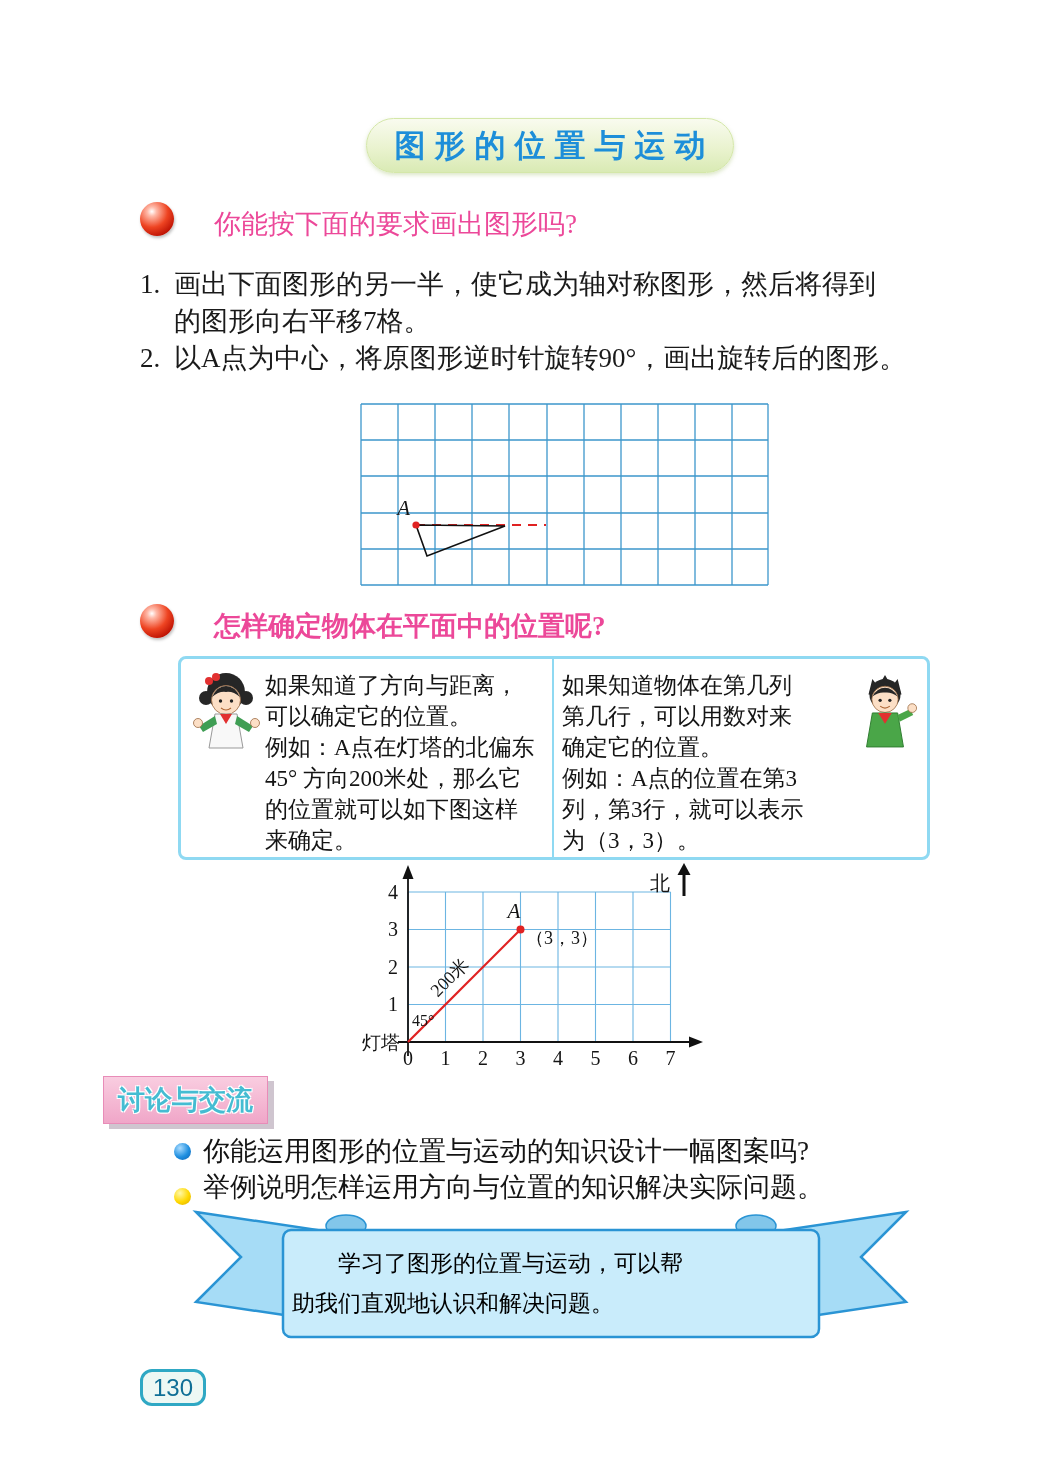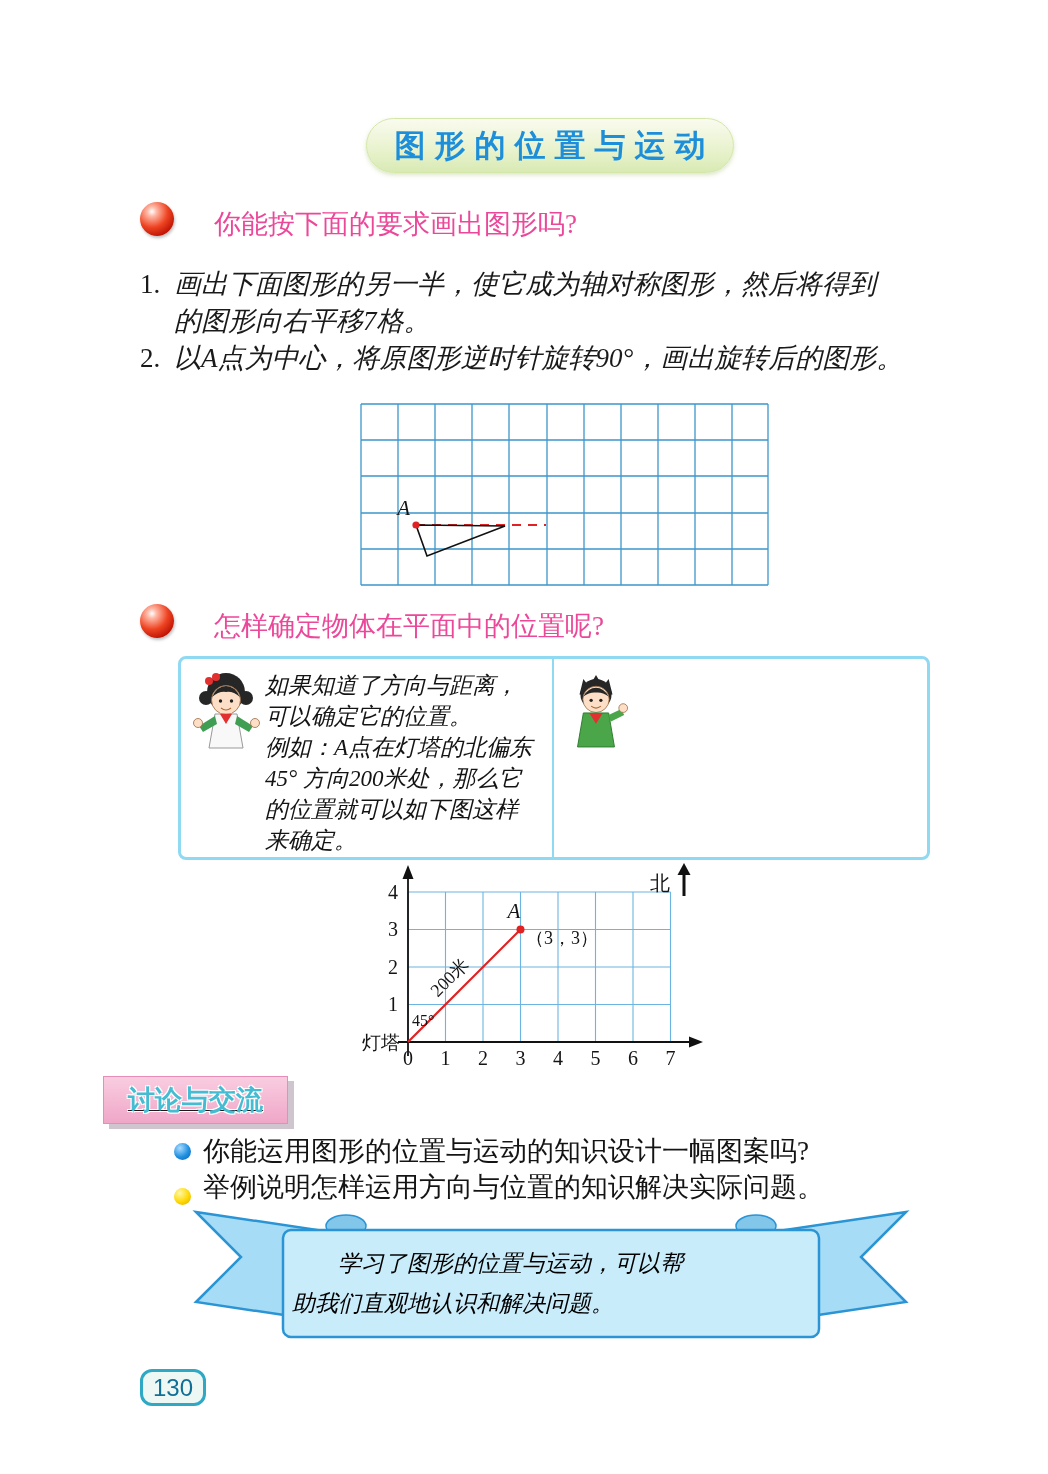--- a/index.html
+++ b/index.html
@@ -25,39 +25,38 @@
     background:radial-gradient(circle at 35% 28%, #ffffff 0%, #ffb9a8 14%, #ee4422 48%, #c01505 76%, #7a0d00 100%);
     box-shadow:1px 2px 3px rgba(0,0,0,.25);
   }
 
   .prompt { position:absolute; font-size:27px; color:#ec4899; }
 
   .list { position:absolute; left:112px; top:266px; width:800px; font-size:27px; line-height:37px; }
   .list-item { display:flex; }
   .list-item .num { flex:0 0 34px; }
   .list-item .txt { flex:1; }
-  .prelines { white-space:pre-line;font-style:italic; }
+  .prelines { white-space:pre-line; }
 
   .grid-svg, .chart-svg, .ribbon-svg { position:absolute; }
 
   .dialog {
     position:absolute; left:150px; top:656px; width:752px; height:204px;
     border:3px solid #8fd9f2; border-radius:8px; display:flex; background:#ffffff;
   }
   .dialog .col { width:50%; padding:9px 8px 6px 8px; display:flex; align-items:flex-start; }
   .dialog .col.left { border-right:2px solid #8fd9f2;padding-left:8px; }
   .col-text { flex:1; font-size:23px; line-height:31px; color:#141414; padding-top:2px; }
   .figure { flex:0 0 auto; }
 
   .pink-banner {
-    position:absolute; left:75px; top:1076px; padding:5px 24px;
+    position:absolute; left:75px; top:1076px; padding:5px 14px;
     background:linear-gradient(180deg,#f9cde0 0%,#f0a6c8 100%);
     border:1px solid #e88cb8;
     box-shadow:6px 5px 0 rgba(160,140,160,.5);
-    text-decoration:underline;
   }
   .pink-banner span {
     font-family:"Liberation Sans","DejaVu Sans",sans-serif;
     font-size:27px; font-weight:bold; color:#45bcd2;
     text-shadow:1px 1px 0 #fff,-1px -1px 0 #fff,1px -1px 0 #fff,-1px 1px 0 #fff;
   }
 
   .bullet-row { position:absolute; left:146px; display:flex; align-items:flex-start; gap:12px; }
   .bullet-row .dot { width:17px; height:17px; border-radius:50%; margin-top:10px; flex:0 0 auto; }
   .dot-blue { background:radial-gradient(circle at 35% 30%, #aadcff 0%, #1f8fe0 55%, #0a5fb0 100%); }
@@ -105,21 +104,21 @@
 
   <svg class="grid-svg" style="left:332px;top:403px;" width="409" height="183" viewBox="0 0 409 183">
     <path d="M1 1V182M38 1V182M75 1V182M112 1V182M149 1V182M187 1V182M224 1V182M261 1V182M298 1V182M335 1V182M372 1V182M408 1V182M1 1H408M1 37H408M1 73H408M1 110H408M1 146H408M1 182H408" fill="none" stroke="#3d97cc" stroke-width="1.3"></path>
     <path d="M56 122H186" stroke="#e02222" stroke-width="1.8" stroke-dasharray="9 7" fill="none"></path>
     <path d="M56 122L145 123L67 153Z" fill="none" stroke="#111" stroke-width="1.6"></path>
     <circle cx="56" cy="122" r="3.6" fill="#e02222"></circle>
     <text x="50" y="112" font-size="21" font-style="italic" text-anchor="end">A</text>
   </svg>
 
   <div class="sphere" style="left:112px;top:604px;"></div>
-  <div class="prompt" style="left:186px;top:608px;">怎样确定物体在平面中的位置呢?</div>
+  <div class="prompt" style="left:186px;top:608px;font-weight:bold;">怎样确定物体在平面中的位置呢?</div>
 
   <div class="dialog">
     <div class="col left">
       <svg class="figure" width="76" height="86" viewBox="0 0 76 86">
         <circle cx="37" cy="24" r="19" fill="#262626"></circle>
         <circle cx="17" cy="30" r="7" fill="#262626"></circle>
         <circle cx="57" cy="30" r="7" fill="#262626"></circle>
         <circle cx="37" cy="32" r="14.5" fill="#fcdfc6" stroke="#9a6a42" stroke-width="0.8"></circle>
         <path d="M23 29Q28 18 37 18Q46 18 51 29Q44 23 37 24Q30 23 23 29Z" fill="#262626"></path>
         <circle cx="20" cy="13" r="4" fill="#e23030"></circle>
@@ -135,20 +134,26 @@
         <circle cx="66" cy="55" r="4.5" fill="#fcdfc6" stroke="#9a6a42" stroke-width="0.8"></circle>
       </svg>
       <div class="col-text prelines">如果知道了方向与距离，
 可以确定它的位置。
 例如：A点在灯塔的北偏东
 45° 方向200米处，那么它
 的位置就可以如下图这样
 来确定。</div>
     </div>
     <div class="col right">
+      <div class="col-text prelines">如果知道物体在第几列
+第几行，可以用数对来
+确定它的位置。
+例如：A点的位置在第3
+列，第3行，就可以表示
+为（3，3）。</div>
       <svg class="figure" width="68" height="86" viewBox="0 0 70 86">
         <path d="M18 26L22 10L28 18L35 6L42 18L48 10L52 26Z" fill="#262626"></path>
         <circle cx="35" cy="26" r="16" fill="#262626"></circle>
         <circle cx="35" cy="31" r="13.5" fill="#fcdfc6" stroke="#9a6a42" stroke-width="0.8"></circle>
         <path d="M22 28Q27 19 35 19Q43 19 48 28Q41 23 35 24Q29 23 22 28Z" fill="#262626"></path>
         <circle cx="30" cy="32" r="1.7" fill="#222"></circle>
         <circle cx="40" cy="32" r="1.7" fill="#222"></circle>
         <path d="M30 38Q35 42 40 38" stroke="#b06a3a" fill="none" stroke-width="1.2"></path>
         <path d="M22 45L48 45L54 80L16 80Z" fill="#4aa648" stroke="#2e7c30" stroke-width="1"></path>
         <path d="M28 45L42 45L35 56Z" fill="#e23030"></path>

